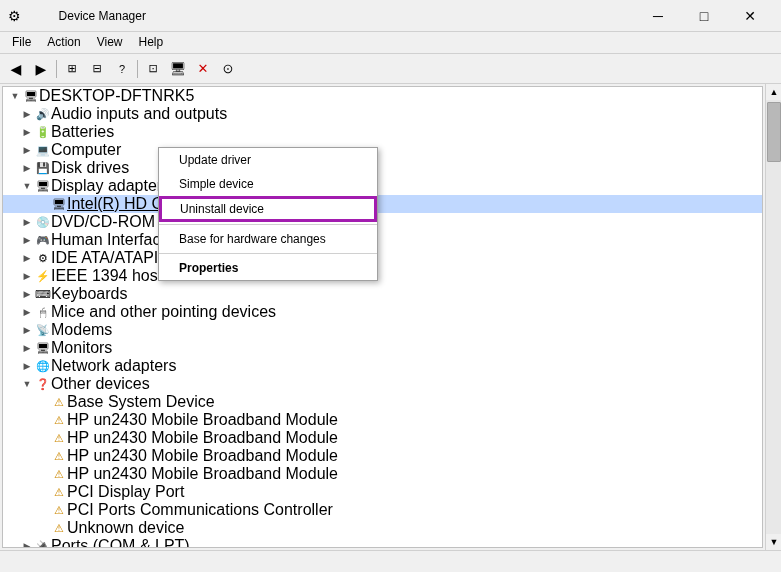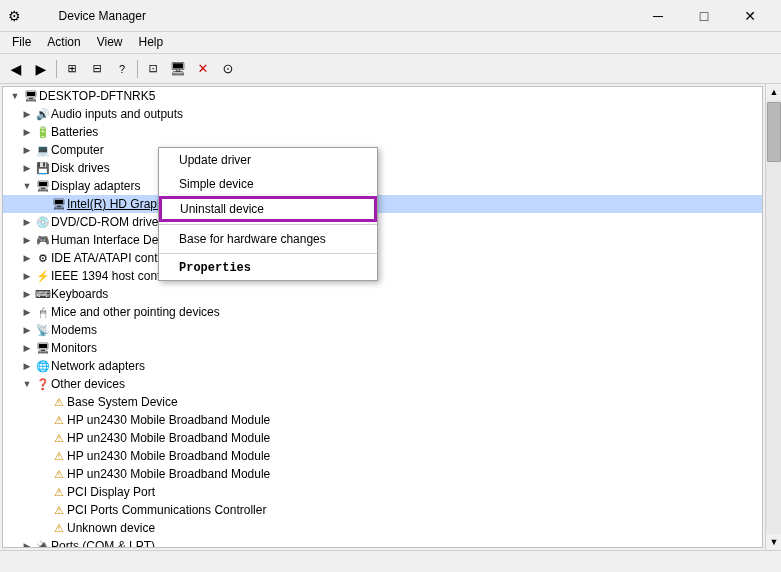--- a/index.html
+++ b/index.html
@@ -72,21 +72,21 @@
       cursor: pointer;
       white-space: nowrap;
       height: 18px;
     }
     .tree-item.selected { background: #cce4ff; }
 
     .expand-btn {
       width: 16px; height: 16px; display: flex; align-items: center; justify-content: center;
       font-size: 9px; color: #555; flex-shrink: 0;
     }
-    .tree-label { font-size: 12px; color: #000; }
+    .tree-label { font-size: 16px; color: #000; }
 
     .indent1 { padding-left: 16px; }
     .indent2 { padding-left: 32px; }
 
     
     .scrollbar-track {
       width: 16px; background: #f0f0f0; border-left: 1px solid #d0d0d0;
       display: flex; flex-direction: column;
     }
     .scrollbar-btn { width: 16px; height: 16px; display: flex; align-items: center; justify-content: center; font-size: 9px; cursor: pointer; }
@@ -115,21 +115,21 @@
     .context-menu-item {
       padding: 5px 20px;
       cursor: pointer;
       font-size: 12px;
       position: relative;
     }
     .context-menu-item.uninstall {
       border: 3px solid #a21caf;
       padding: 3px 18px;
     }
-    .context-menu-item.bold { font-weight: bold; font-family: Liberation Mono, monospace; }
+    .context-menu-item.bold { font-weight: bold; }
     .context-menu-separator { border-top: 1px solid #d0d0d0; margin: 2px 0; }
 
     
     .dev-icon {
       width: 16px; height: 16px; display: flex; align-items: center; justify-content: center;
       font-size: 11px;
     }
   </style>
 </head>
 <body>

